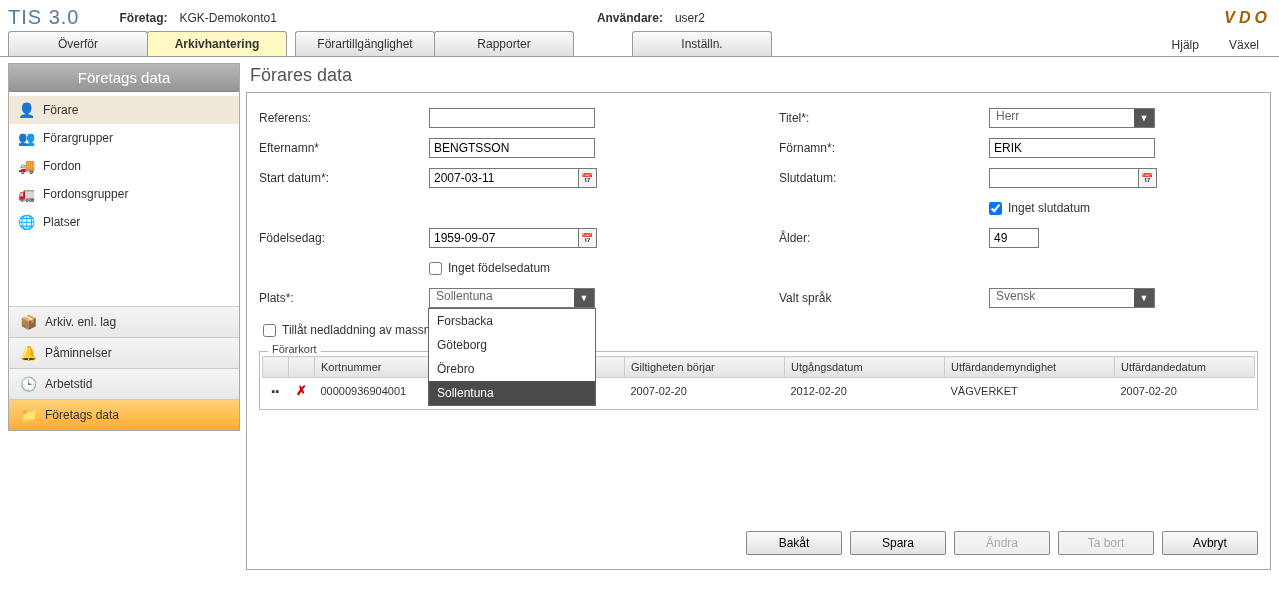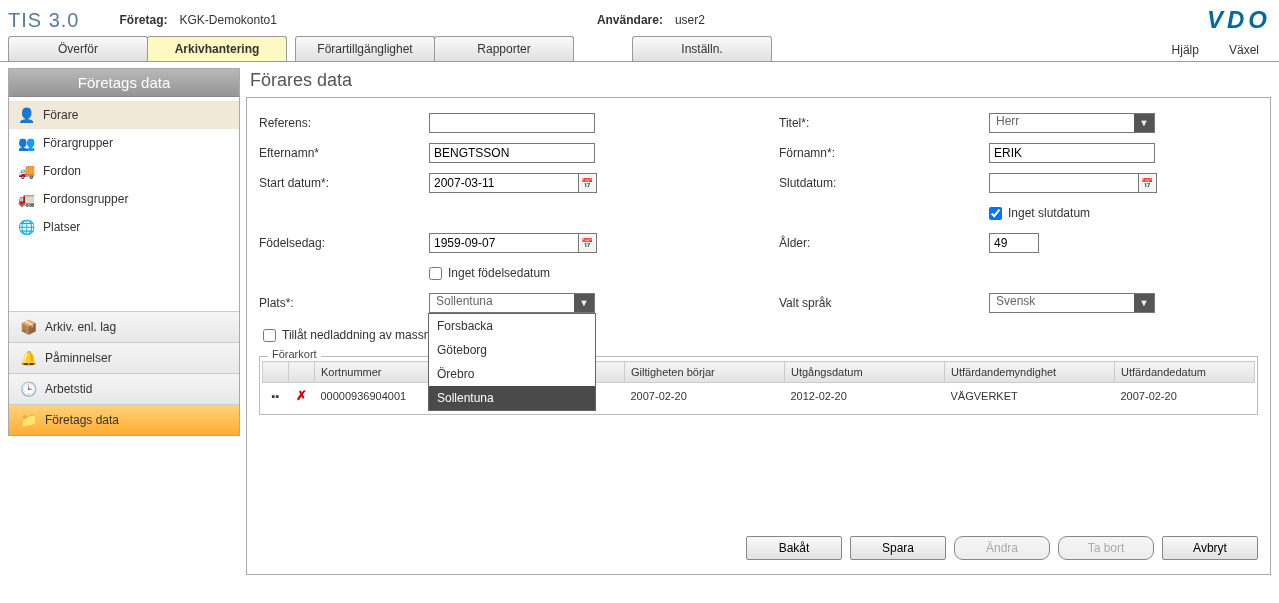--- a/index.html
+++ b/index.html
@@ -1,21 +1,21 @@
 <!DOCTYPE html>
 <html><head>
 <meta charset="utf-8">
 <style>
   * { box-sizing: border-box; margin: 0; padding: 0; font-family: Arial, sans-serif; }
   body { background: #fff; font-size: 12px; color: #333; width: 1279px; }
   .top-bar { display: flex; align-items: center; padding: 6px 8px 2px 8px; }
   .app-title { color: #5a7a9a; font-size: 20px; font-weight: normal; letter-spacing: 1px; }
   .top-label { margin-left: 40px; font-weight: bold; }
   .top-value { margin-left: 12px; }
-  .vdo-logo { margin-left: auto; color: #0369a1; font-size: 24px; font-weight: bold; letter-spacing: 4px; font-style: italic; }
+  .vdo-logo { margin-left: auto; color: #a16207; font-size: 16px; font-weight: bold; letter-spacing: 4px; font-style: italic; }
   .menu-bar { display: flex; align-items: flex-end; padding: 0 8px; border-bottom: 1px solid #999; position: relative; }
   .tab { padding: 5px 0; width: 140px; text-align: center; border: 1px solid #999; border-bottom: none; background: linear-gradient(#fafafa, #e0e0e0); cursor: pointer; margin-right: -1px; border-radius: 3px 3px 0 0; font-size: 12px; }
   .tab.active { background: #fef9c3; position: relative; z-index: 2; font-weight: bold; }
   .tab.spacer { border: none; background: none; cursor: default; width: 10px; }
   .right-links { margin-left: auto; display: flex; gap: 30px; padding-bottom: 4px; padding-right: 12px; }
   .right-links span { cursor: pointer; }
   .main-area { display: flex; padding: 6px 8px; gap: 6px; }
   .sidebar { width: 232px; border: 1px solid #aaa; display: flex; flex-direction: column; height: 368px; }
   .sidebar-title { background: linear-gradient(#b8b8b8, #959595); color: #fff; text-align: center; padding: 5px; font-size: 15px; border-bottom: 1px solid #888; }
   .sidebar-list { flex: 1; padding: 4px 0; }
@@ -48,21 +48,21 @@
   .dropdown-list .opt.selected { background: #4a4a4a; color: #fff; }
   .fieldset { border: 1px solid #bbb; margin-top: 8px; padding: 4px 2px 6px 2px; position: relative; }
   .fieldset-legend { position: absolute; top: -9px; left: 8px; background: #fff; padding: 0 4px; font-size: 11px; color: #444; }
   .table { width: 100%; border-collapse: collapse; }
   .table th { background: linear-gradient(#f5f5f5, #e2e2e2); border: 1px solid #ccc; padding: 4px 6px; font-weight: normal; text-align: left; font-size: 11px; }
   .table td { padding: 5px 6px; font-size: 11px; }
   .table .icon-cell { width: 26px; text-align: center; }
   .red-x { color: #c00; font-weight: bold; font-size: 13px; }
   .button-row { margin-top: auto; display: flex; gap: 8px; justify-content: flex-end; padding-top: 10px; }
   .btn { width: 96px; height: 24px; border: 1px solid #888; background: linear-gradient(#fafafa,#e2e2e2); cursor: pointer; font-size: 12px; border-radius: 2px; }
-  .btn:disabled { color: #aaa; cursor: default; background: linear-gradient(#f5f5f5,#eee); border-radius: 9px; }
+  .btn:disabled { color: #aaa; cursor: default; background: linear-gradient(#f5f5f5,#eee); }
   .allow-dl-row { padding: 6px 0 2px 4px; }
 </style>
 </head>
 <body>
 
 <div class="top-bar">
   <span class="app-title">TIS 3.0</span>
   <span class="top-label">Företag:</span>
   <span class="top-value">KGK-Demokonto1</span>
   <span class="top-label" style="margin-left:320px">Användare:</span>

